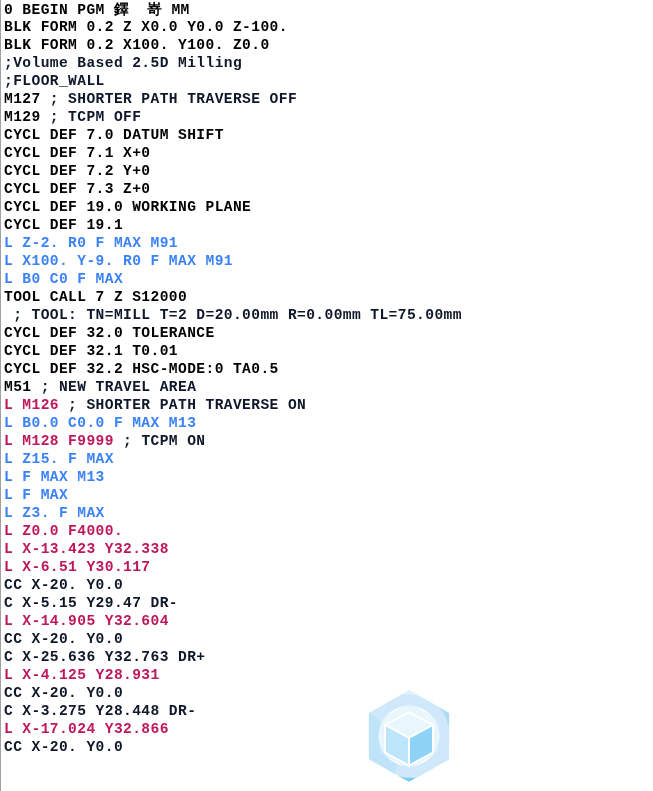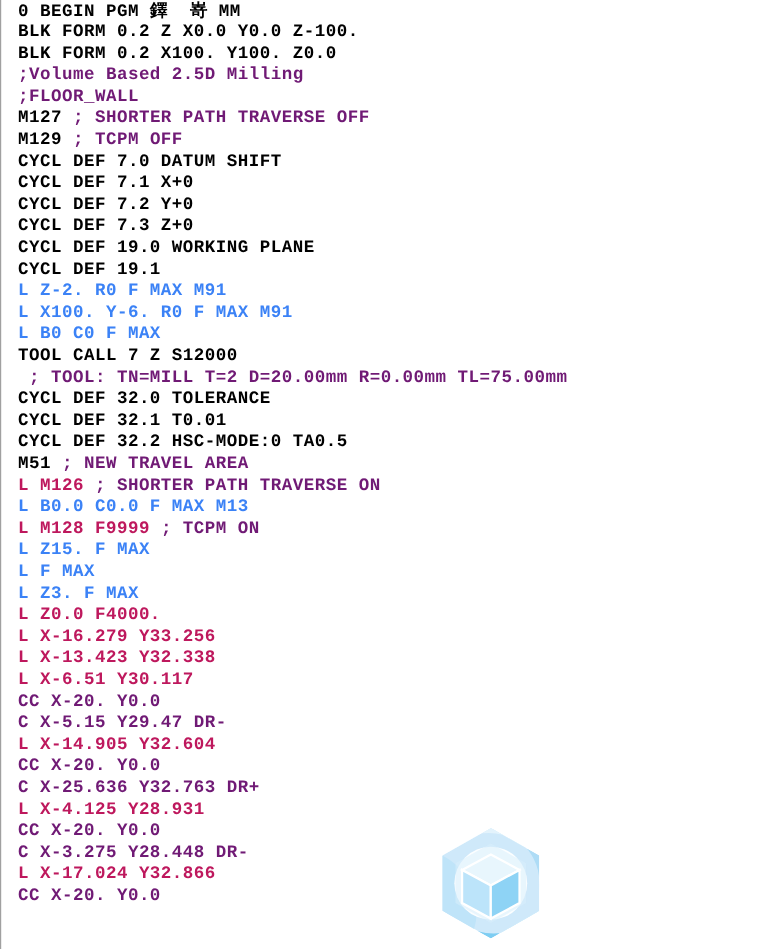--- a/index.html
+++ b/index.html
@@ -26,28 +26,28 @@
     padding: 0;
     z-index: 2;
   }
 
   .code-line {
     height: 18px;
     line-height: 18px;
     font-size: 14.6px;
     letter-spacing: 0.4px;
     white-space: pre;
-    padding-left: 14px;
+    padding-left: 3px;
     font-weight: bold;
   }
 
   .seg { white-space: pre; }
 
   .c-black { color: #000000; }
-  .c-blue  { color: #701a75; }
+  .c-blue  { color: #0f172a; }
   .c-red   { color: #3b82f6; }
   .c-green { color: #be185d; }
 
   .cjk {
     font-family: "DejaVu Sans", sans-serif;
     font-weight: bold;
   }
 
   #watermark {
     position: absolute;
@@ -94,36 +94,36 @@
     <div class="code-line"><span class="seg c-blue">;FLOOR_WALL</span></div>
     <div class="code-line"><span class="seg c-black">M127 </span><span class="seg c-blue">; SHORTER PATH TRAVERSE OFF</span></div>
     <div class="code-line"><span class="seg c-black">M129 </span><span class="seg c-blue">; TCPM OFF</span></div>
     <div class="code-line"><span class="seg c-black">CYCL DEF 7.0 DATUM SHIFT</span></div>
     <div class="code-line"><span class="seg c-black">CYCL DEF 7.1 X+0</span></div>
     <div class="code-line"><span class="seg c-black">CYCL DEF 7.2 Y+0</span></div>
     <div class="code-line"><span class="seg c-black">CYCL DEF 7.3 Z+0</span></div>
     <div class="code-line"><span class="seg c-black">CYCL DEF 19.0 WORKING PLANE</span></div>
     <div class="code-line"><span class="seg c-black">CYCL DEF 19.1</span></div>
     <div class="code-line"><span class="seg c-red">L Z-2. R0 F MAX M91</span></div>
-    <div class="code-line"><span class="seg c-red">L X100. Y-6. R0 F MAX M91</span></div>
+    <div class="code-line"><span class="seg c-red">L X100. Y-9. R0 F MAX M91</span></div>
     <div class="code-line"><span class="seg c-red">L B0 C0 F MAX</span></div>
     <div class="code-line"><span class="seg c-black">TOOL CALL 7 Z S12000</span></div>
     <div class="code-line"><span class="seg c-blue"> ; TOOL: TN=MILL T=2 D=20.00mm R=0.00mm TL=75.00mm</span></div>
     <div class="code-line"><span class="seg c-black">CYCL DEF 32.0 TOLERANCE</span></div>
     <div class="code-line"><span class="seg c-black">CYCL DEF 32.1 T0.01</span></div>
     <div class="code-line"><span class="seg c-black">CYCL DEF 32.2 HSC-MODE:0 TA0.5</span></div>
     <div class="code-line"><span class="seg c-black">M51 </span><span class="seg c-blue">; NEW TRAVEL AREA</span></div>
     <div class="code-line"><span class="seg c-green">L M126 </span><span class="seg c-blue">; SHORTER PATH TRAVERSE ON</span></div>
     <div class="code-line"><span class="seg c-red">L B0.0 C0.0 F MAX M13</span></div>
     <div class="code-line"><span class="seg c-green">L M128 F9999 </span><span class="seg c-blue">; TCPM ON</span></div>
     <div class="code-line"><span class="seg c-red">L Z15. F MAX</span></div>
+    <div class="code-line"><span class="seg c-red">L F MAX M13</span></div>
     <div class="code-line"><span class="seg c-red">L F MAX</span></div>
     <div class="code-line"><span class="seg c-red">L Z3. F MAX</span></div>
     <div class="code-line"><span class="seg c-green">L Z0.0 F4000.</span></div>
-    <div class="code-line"><span class="seg c-green">L X-16.279 Y33.256</span></div>
     <div class="code-line"><span class="seg c-green">L X-13.423 Y32.338</span></div>
     <div class="code-line"><span class="seg c-green">L X-6.51 Y30.117</span></div>
     <div class="code-line"><span class="seg c-blue">CC X-20. Y0.0</span></div>
     <div class="code-line"><span class="seg c-blue">C X-5.15 Y29.47 DR-</span></div>
     <div class="code-line"><span class="seg c-green">L X-14.905 Y32.604</span></div>
     <div class="code-line"><span class="seg c-blue">CC X-20. Y0.0</span></div>
     <div class="code-line"><span class="seg c-blue">C X-25.636 Y32.763 DR+</span></div>
     <div class="code-line"><span class="seg c-green">L X-4.125 Y28.931</span></div>
     <div class="code-line"><span class="seg c-blue">CC X-20. Y0.0</span></div>
     <div class="code-line"><span class="seg c-blue">C X-3.275 Y28.448 DR-</span></div>

